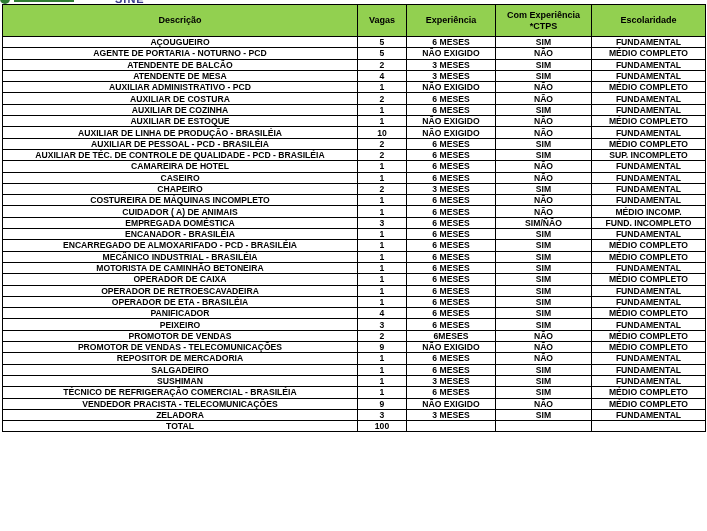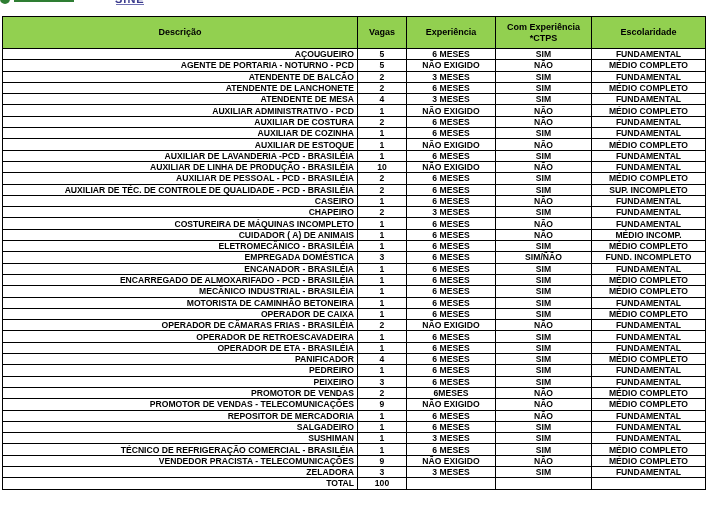--- a/index.html
+++ b/index.html
@@ -2,25 +2,25 @@
 <html><head>
 <meta charset="utf-8">
 <style>
   html, body { margin: 0; padding: 0; background: #ffffff; }
   body { width: 707px; height: 531px; overflow: hidden; position: relative; font-family: "Liberation Sans", sans-serif; }
   .logo-strip { position: absolute; left: 0; top: 0; width: 707px; height: 5px; overflow: visible; }
   .logo-left { position: absolute; left: 0; top: -6px; width: 10px; height: 10px; border-radius: 50%; background: #2e7d32; }
   .logo-left-bar { position: absolute; left: 14px; top: 0; width: 60px; height: 2px; background: #2e7d32; }
   .logo-sine { position: absolute; left: 115px; top: -6px; font-size: 11px; font-weight: bold; color: #3a3a8c; letter-spacing: 1px; line-height: 11px; }
   .logo-sine-under { position: absolute; left: 116px; top: 4px; width: 28px; height: 1px; background: #6c6cb0; }
-  table.jobs { position: absolute; left: 2px; top: 16px; width: 703px; border-collapse: collapse; table-layout: fixed; padding-left: 16px; }
+  table.jobs { position: absolute; left: 2px; top: 4px; width: 703px; border-collapse: collapse; table-layout: fixed; padding-left: 16px; }
   table.jobs th, table.jobs td { border: 1px solid #000; font-weight: bold; color: #000; padding: 0 3px; white-space: nowrap; overflow: hidden; }
   table.jobs th { background: #92d050; font-size: 9px; height: 31px; text-align: center; line-height: 11px; }
   table.jobs td { font-size: 8.6px; height: 10.3px; line-height: 10px; }
-  td.desc { text-align: right; }
+  td.desc { text-align: center; }
   td.c { text-align: center; }
   col.c-desc { width: 355px; }
   col.c-vagas { width: 49px; }
   col.c-exp { width: 89px; }
   col.c-ctps { width: 96px; }
   col.c-esc { width: 114px; }
 </style>
 </head>
 <body>
 
@@ -67,27 +67,20 @@
         <td class="c">MÉDIO COMPLETO</td>
       </tr>
       <tr>
         <td class="desc">ATENDENTE DE BALCÃO</td>
         <td class="c">2</td>
         <td class="c">3 MESES</td>
         <td class="c">SIM</td>
         <td class="c">FUNDAMENTAL</td>
       </tr>
       <tr>
-        <td class="desc">ATENDENTE DE LANCHONETE</td>
-        <td class="c">2</td>
-        <td class="c">6 MESES</td>
-        <td class="c">SIM</td>
-        <td class="c">MÉDIO COMPLETO</td>
-      </tr>
-      <tr>
         <td class="desc">ATENDENTE DE MESA</td>
         <td class="c">4</td>
         <td class="c">3 MESES</td>
         <td class="c">SIM</td>
         <td class="c">FUNDAMENTAL</td>
       </tr>
       <tr>
         <td class="desc">AUXILIAR ADMINISTRATIVO -  PCD</td>
         <td class="c">1</td>
         <td class="c">NÃO EXIGIDO</td>
@@ -109,27 +102,20 @@
         <td class="c">FUNDAMENTAL</td>
       </tr>
       <tr>
         <td class="desc">AUXILIAR DE ESTOQUE</td>
         <td class="c">1</td>
         <td class="c">NÃO EXIGIDO</td>
         <td class="c">NÃO</td>
         <td class="c">MÉDIO COMPLETO</td>
       </tr>
       <tr>
-        <td class="desc">AUXILIAR DE LAVANDERIA -PCD - BRASILÉIA</td>
-        <td class="c">1</td>
-        <td class="c">6 MESES</td>
-        <td class="c">SIM</td>
-        <td class="c">FUNDAMENTAL</td>
-      </tr>
-      <tr>
         <td class="desc">AUXILIAR DE LINHA DE PRODUÇÃO - BRASILÉIA</td>
         <td class="c">10</td>
         <td class="c">NÃO EXIGIDO</td>
         <td class="c">NÃO</td>
         <td class="c">FUNDAMENTAL</td>
       </tr>
       <tr>
         <td class="desc">AUXILIAR DE PESSOAL - PCD - BRASILÉIA</td>
         <td class="c">2</td>
         <td class="c">6 MESES</td>
@@ -137,20 +123,27 @@
         <td class="c">MÉDIO COMPLETO</td>
       </tr>
       <tr>
         <td class="desc">AUXILIAR DE TÉC. DE CONTROLE DE QUALIDADE - PCD - BRASILÉIA</td>
         <td class="c">2</td>
         <td class="c">6 MESES</td>
         <td class="c">SIM</td>
         <td class="c">SUP. INCOMPLETO</td>
       </tr>
       <tr>
+        <td class="desc">CAMAREIRA DE HOTEL</td>
+        <td class="c">1</td>
+        <td class="c">6 MESES</td>
+        <td class="c">NÃO</td>
+        <td class="c">FUNDAMENTAL</td>
+      </tr>
+      <tr>
         <td class="desc">CASEIRO</td>
         <td class="c">1</td>
         <td class="c">6 MESES</td>
         <td class="c">NÃO</td>
         <td class="c">FUNDAMENTAL</td>
       </tr>
       <tr>
         <td class="desc">CHAPEIRO</td>
         <td class="c">2</td>
         <td class="c">3 MESES</td>
@@ -163,27 +156,20 @@
         <td class="c">6 MESES</td>
         <td class="c">NÃO</td>
         <td class="c">FUNDAMENTAL</td>
       </tr>
       <tr>
         <td class="desc">CUIDADOR ( A) DE ANIMAIS</td>
         <td class="c">1</td>
         <td class="c">6 MESES</td>
         <td class="c">NÃO</td>
         <td class="c">MÉDIO INCOMP.</td>
-      </tr>
-      <tr>
-        <td class="desc">ELETROMECÂNICO - BRASILÉIA</td>
-        <td class="c">1</td>
-        <td class="c">6 MESES</td>
-        <td class="c">SIM</td>
-        <td class="c">MÉDIO COMPLETO</td>
       </tr>
       <tr>
         <td class="desc">EMPREGADA DOMÉSTICA</td>
         <td class="c">3</td>
         <td class="c">6 MESES</td>
         <td class="c">SIM/ÑÃO</td>
         <td class="c">FUND. INCOMPLETO</td>
       </tr>
       <tr>
         <td class="desc">ENCANADOR - BRASILÉIA</td>
@@ -214,53 +200,39 @@
         <td class="c">FUNDAMENTAL</td>
       </tr>
       <tr>
         <td class="desc">OPERADOR DE CAIXA</td>
         <td class="c">1</td>
         <td class="c">6 MESES</td>
         <td class="c">SIM</td>
         <td class="c">MÉDIO COMPLETO</td>
       </tr>
       <tr>
-        <td class="desc">OPERADOR DE CÂMARAS FRIAS - BRASILÉIA</td>
-        <td class="c">2</td>
-        <td class="c">NÃO EXIGIDO</td>
-        <td class="c">NÃO</td>
-        <td class="c">FUNDAMENTAL</td>
-      </tr>
-      <tr>
         <td class="desc">OPERADOR DE RETROESCAVADEIRA</td>
         <td class="c">1</td>
         <td class="c">6 MESES</td>
         <td class="c">SIM</td>
         <td class="c">FUNDAMENTAL</td>
       </tr>
       <tr>
         <td class="desc">OPERADOR DE ETA - BRASILÉIA</td>
         <td class="c">1</td>
         <td class="c">6 MESES</td>
         <td class="c">SIM</td>
         <td class="c">FUNDAMENTAL</td>
       </tr>
       <tr>
         <td class="desc">PANIFICADOR</td>
         <td class="c">4</td>
         <td class="c">6 MESES</td>
         <td class="c">SIM</td>
         <td class="c">MÉDIO COMPLETO</td>
-      </tr>
-      <tr>
-        <td class="desc">PEDREIRO</td>
-        <td class="c">1</td>
-        <td class="c">6 MESES</td>
-        <td class="c">SIM</td>
-        <td class="c">FUNDAMENTAL</td>
       </tr>
       <tr>
         <td class="desc">PEIXEIRO</td>
         <td class="c">3</td>
         <td class="c">6 MESES</td>
         <td class="c">SIM</td>
         <td class="c">FUNDAMENTAL</td>
       </tr>
       <tr>
         <td class="desc">PROMOTOR DE VENDAS</td>

